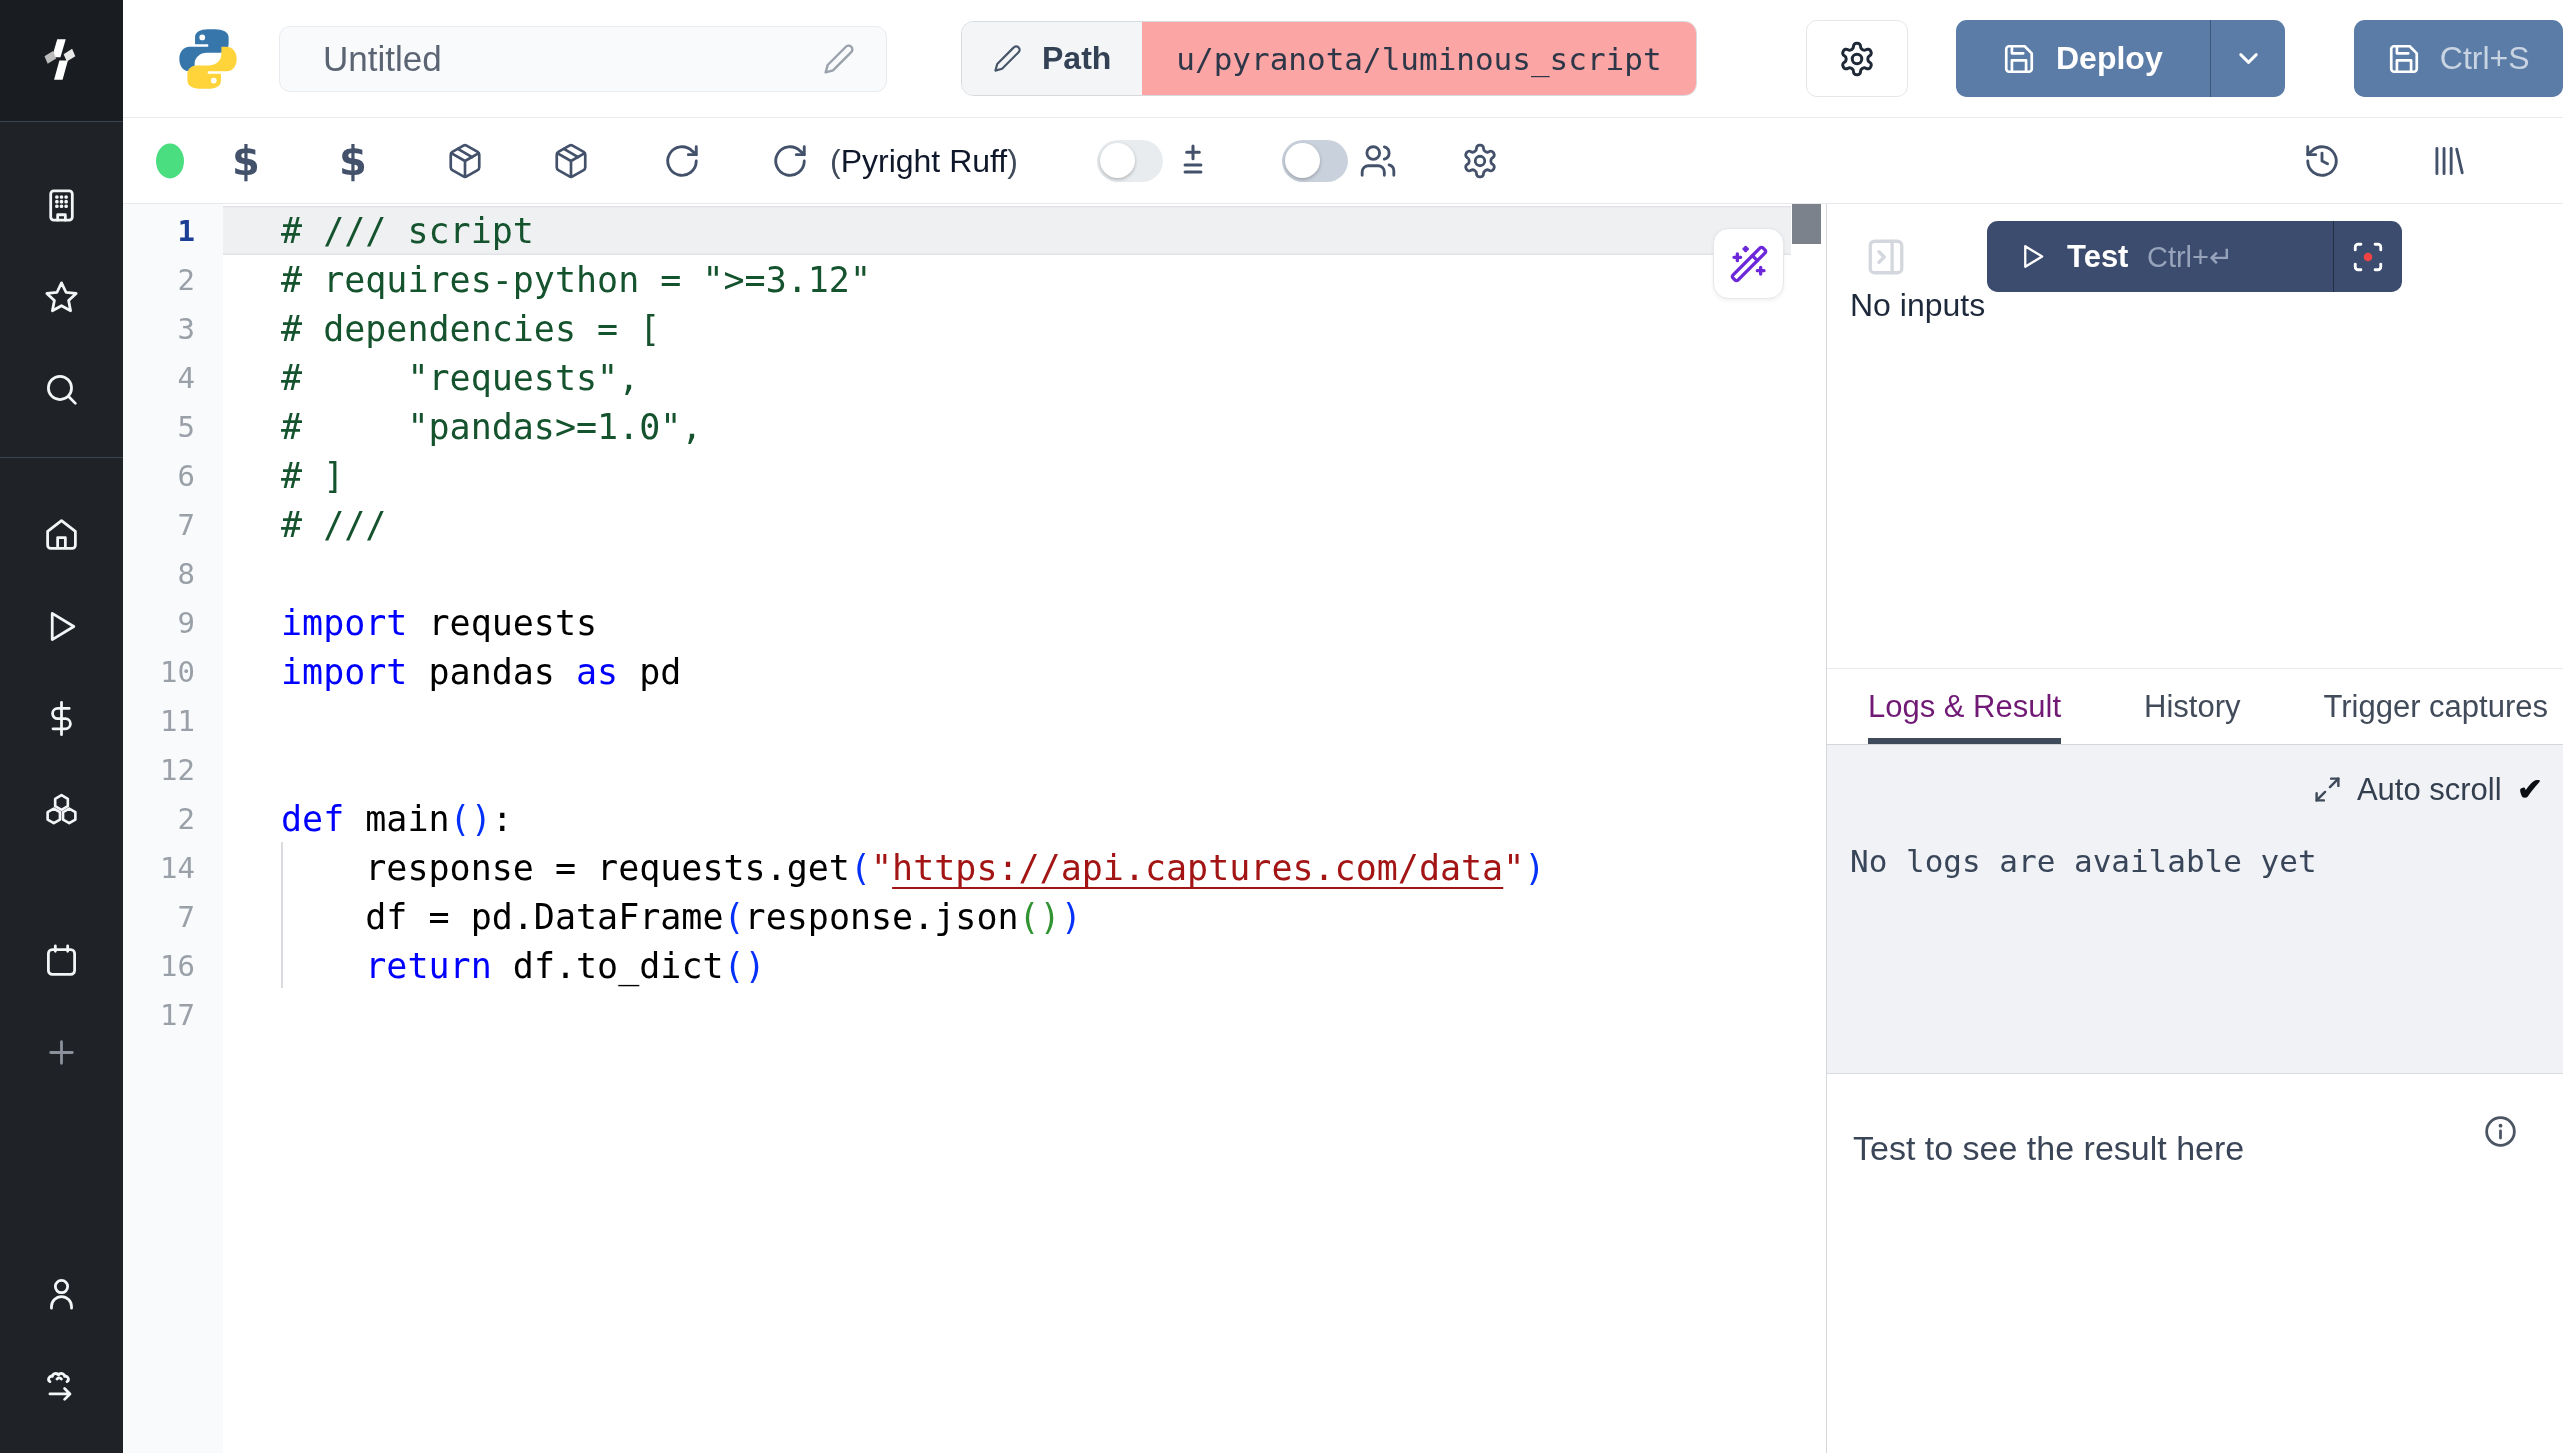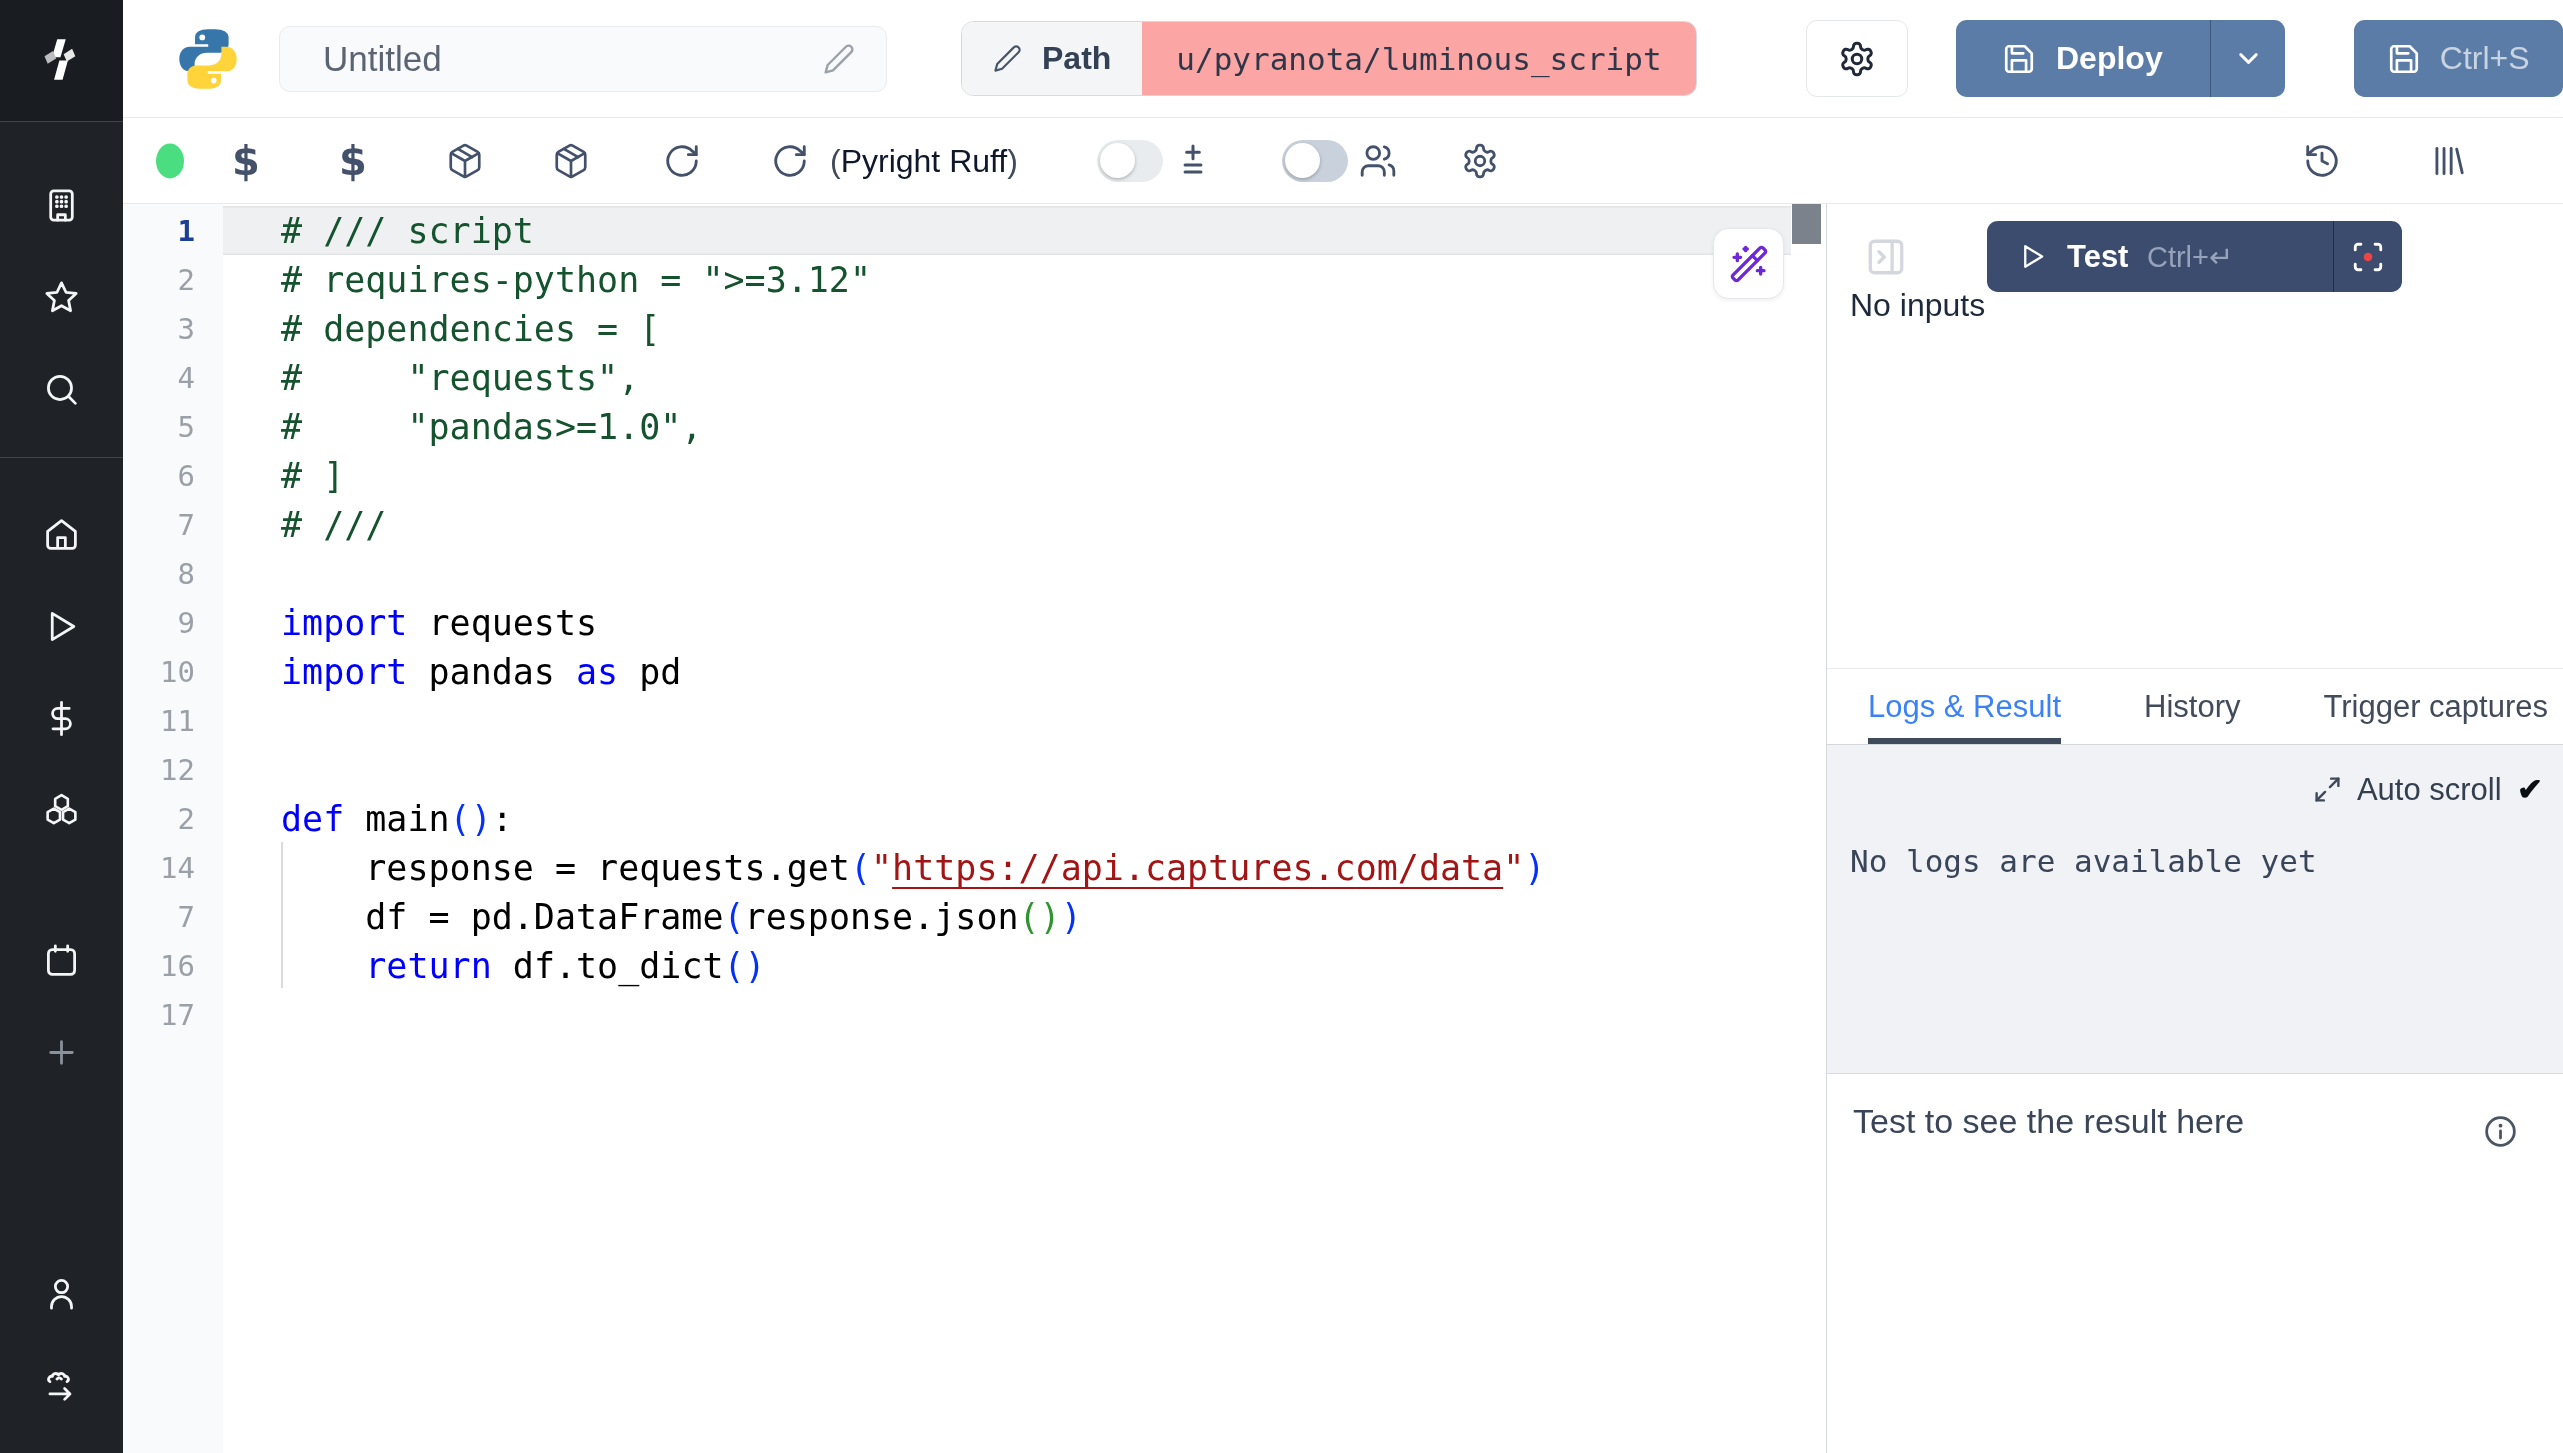--- a/index.html
+++ b/index.html
@@ -115,33 +115,33 @@
   .test-shortcut { font-size:29px; color:#97a3ba; margin-left:18.5px; }
   .test-divider { width:1.5px; height:100%; background:#232e45; margin-left:auto; }
   .capture-zone { width:68px; height:100%; display:flex; align-items:center; justify-content:center; }
   .capture-zone svg { width:34px; height:34px; }
   .no-inputs { position:absolute; left:23px; top:83px; font-size:32px; color:#1e293b; }
   .rp-tabs { height:77px; flex:0 0 77px; border-top:1.5px solid #e8eaed; border-bottom:1.5px solid #d3d7dc;
     display:flex; align-items:stretch; padding-left:41px; gap:83px; overflow:hidden;
     white-space:nowrap; }
   .rp-tab { font-size:31px; color:#414b5a; display:flex; align-items:center; position:relative;
     cursor:pointer; flex:0 0 auto; }
-  .rp-tab.active { color:#3b82f6; }
+  .rp-tab.active { color:#701a75; }
   .rp-tab.active::after { content:""; position:absolute; left:0; right:0; bottom:0; height:6.2px;
     background:#3f4a5a; }
   .rp-logs { height:328px; flex:0 0 328px; background:#f0f2f5; position:relative; }
   .autoscroll { position:absolute; right:20px; top:26px; display:flex; align-items:center; gap:15.4px;
     color:#333e4f; cursor:pointer; }
   .autoscroll svg { width:29px; height:29px; color:#3f4a5a; }
   .autoscroll-label { font-size:31px; }
   .autoscroll-check { font-size:31px; color:#0b0f14; font-weight:700; }
   .no-logs { position:absolute; left:23px; top:98px; font-family:"DejaVu Sans Mono", monospace;
     font-size:31px; color:#39465a; }
   .rp-result { flex:1; border-top:1.5px solid #d8dbe0; position:relative; background:#fff; }
-  .result-text { position:absolute; left:26px; top:28px; font-size:34px; color:#3a4557; }
+  .result-text { position:absolute; left:26px; top:55px; font-size:34px; color:#3a4557; }
   .info-icon { position:absolute; right:45px; top:40px; color:#4b5563; cursor:pointer; }
   .info-icon svg { width:35px; height:35px; }
 
   svg { display:block; }
 </style>
 </head>
 <body>
 
 <div class="app">
 

